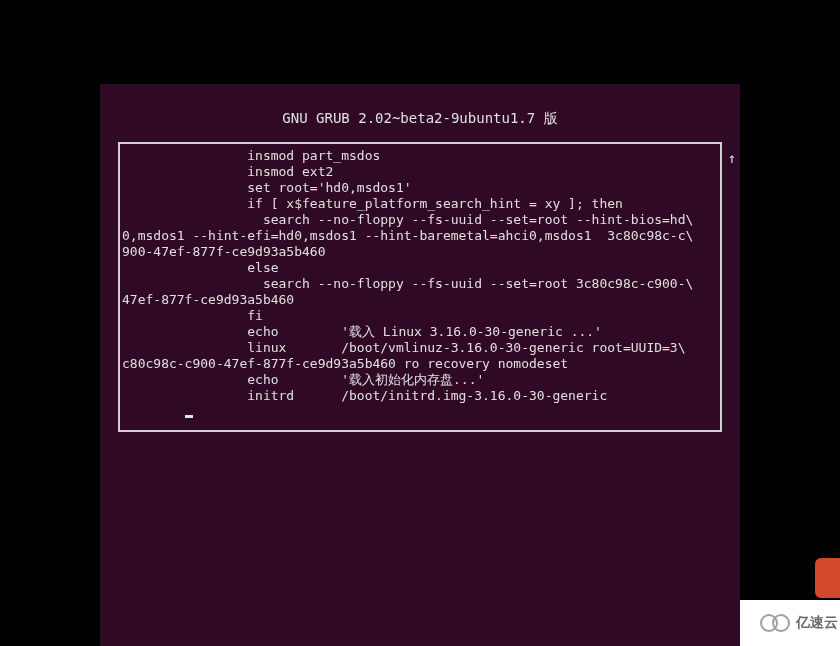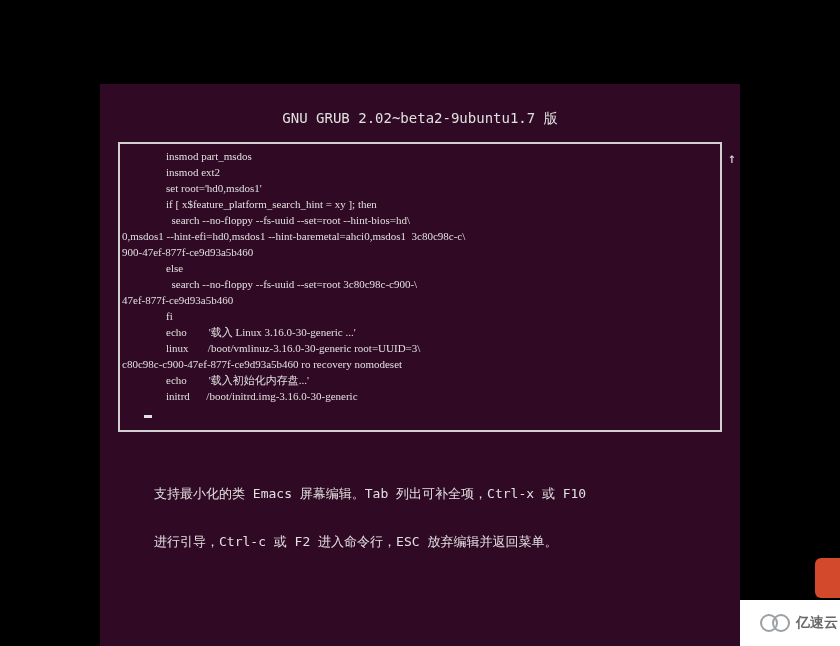--- a/index.html
+++ b/index.html
@@ -21,26 +21,25 @@
     color: #e0e0e0;
   }
   .editor-wrap {
     position: relative;
     margin: 4px 18px 0 18px;
   }
   .editor-box {
     border: 2px solid #d0d0d0;
     padding: 4px 2px 10px 2px;
     min-height: 280px;
-    font-size: 11px;
+    font-size: 13px;
     line-height: 16px;
     color: #e0e0e0;
     white-space: pre;
     overflow: hidden;
-    font-family: Liberation Serif, serif;
   }
   .editor-box .ln { white-space: pre; }
   .scroll-up {
     position: absolute;
     right: -14px;
     top: 8px;
     color: #e0e0e0;
     font-size: 14px;
   }
   .cursor {
@@ -98,24 +97,20 @@
 <body>
 
 <div class="terminal">
   <div class="title">GNU GRUB  2.02~beta2-9ubuntu1.7 版</div>
 
   <div class="editor-wrap">
     <div class="editor-box" id="editor"><div class="ln">                insmod part_msdos</div><div class="ln">                insmod ext2</div><div class="ln">                set root='hd0,msdos1'</div><div class="ln">                if [ x$feature_platform_search_hint = xy ]; then</div><div class="ln">                  search --no-floppy --fs-uuid --set=root --hint-bios=hd\</div><div class="ln">0,msdos1 --hint-efi=hd0,msdos1 --hint-baremetal=ahci0,msdos1  3c80c98c-c\</div><div class="ln">900-47ef-877f-ce9d93a5b460</div><div class="ln">                else</div><div class="ln">                  search --no-floppy --fs-uuid --set=root 3c80c98c-c900-\</div><div class="ln">47ef-877f-ce9d93a5b460</div><div class="ln">                fi</div><div class="ln">                echo        '载入 Linux 3.16.0-30-generic ...'</div><div class="ln">                linux       /boot/vmlinuz-3.16.0-30-generic root=UUID=3\</div><div class="ln">c80c98c-c900-47ef-877f-ce9d93a5b460 ro recovery nomodeset</div><div class="ln">                echo        '载入初始化内存盘...'</div><div class="ln">                initrd      /boot/initrd.img-3.16.0-30-generic</div><div class="ln">        <span class="cursor"></span></div></div>
     <div class="scroll-up">↑</div>
   </div>
 
-  <div class="help">
-    <div>支持最小化的类 Emacs 屏幕编辑。Tab 列出可补全项，Ctrl-x 或 F10</div>
-    <div>进行引导，Ctrl-c 或 F2 进入命令行，ESC 放弃编辑并返回菜单。</div>
-  </div>
 </div>
 
 <div class="cut-badge"></div>
 
 <div class="footer-bar">
   <span class="footer-icon">
     <span class="c1"></span>
       <span class="c2"></span>
   </span>
   <span class="footer-text">亿速云</span>

